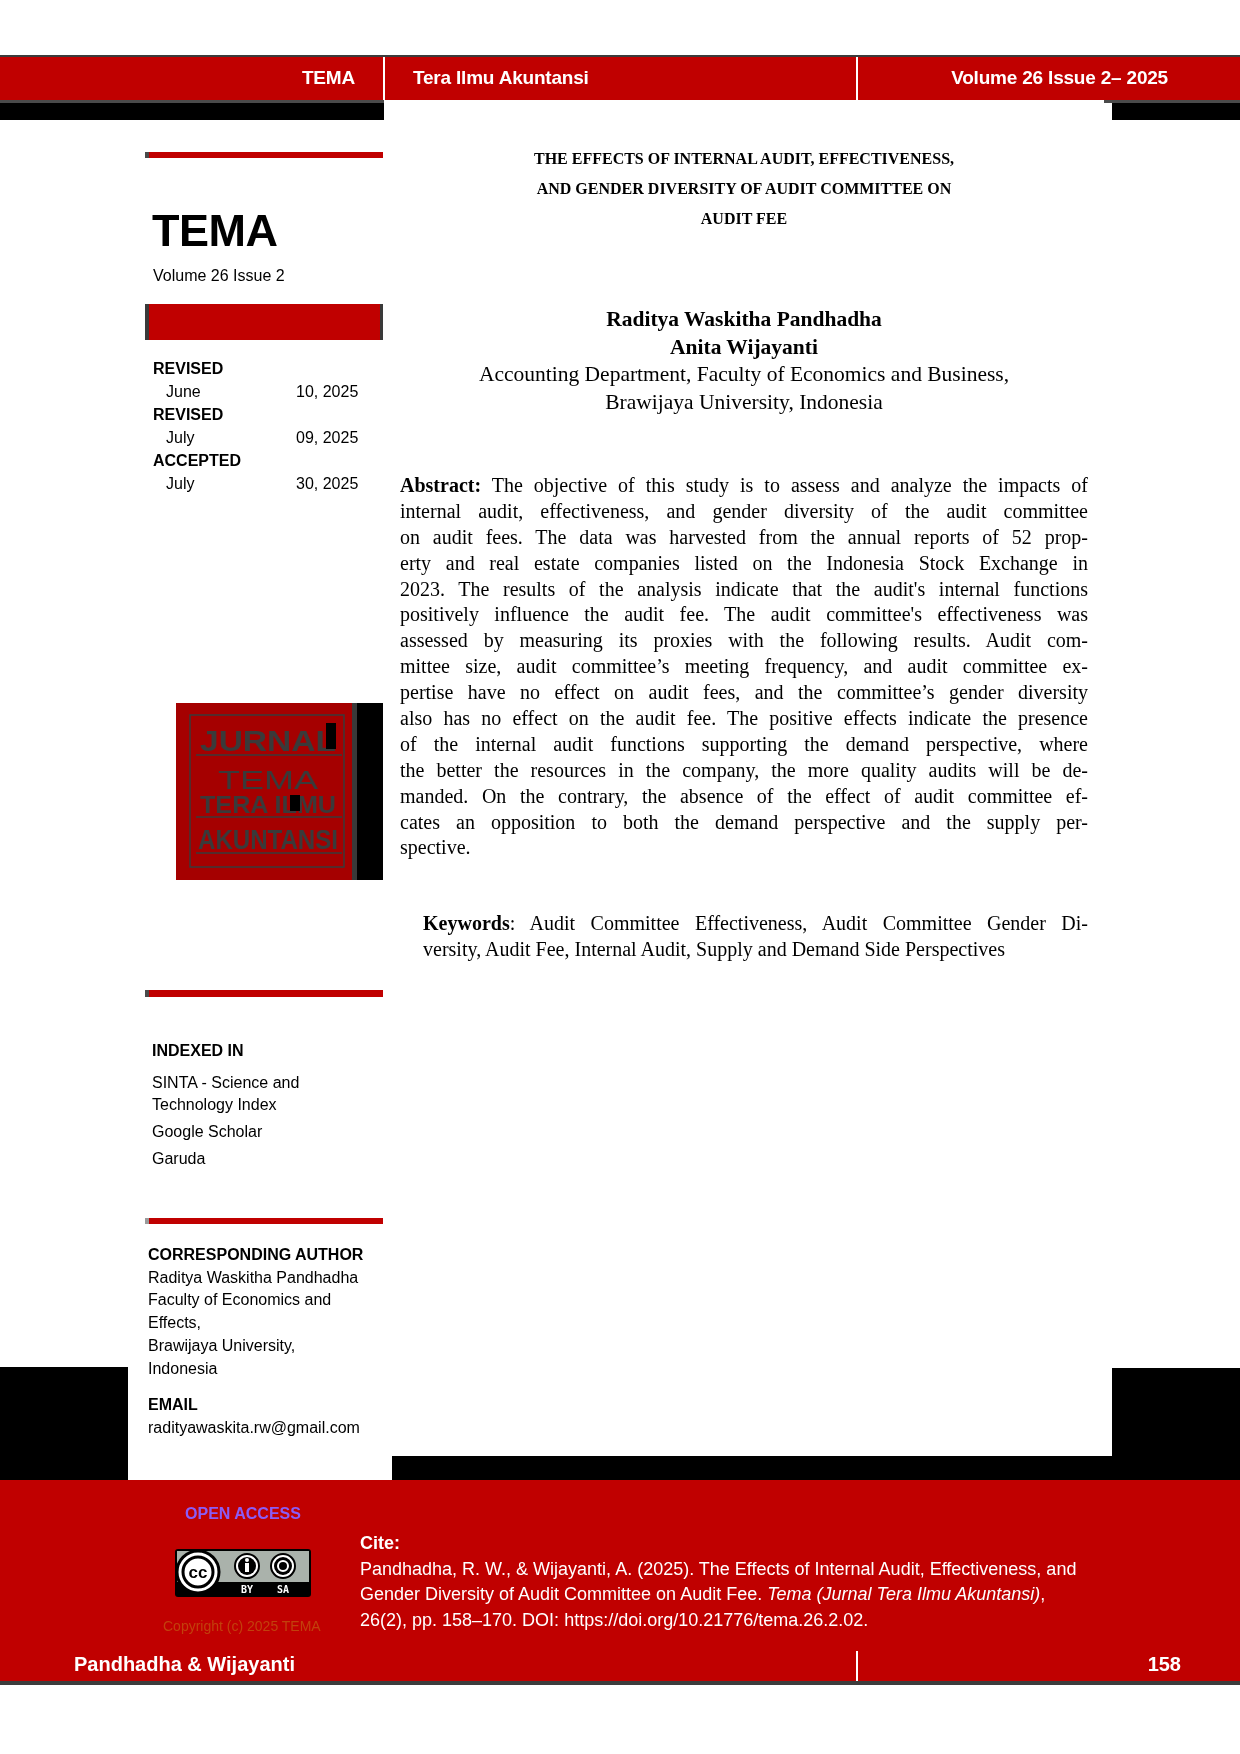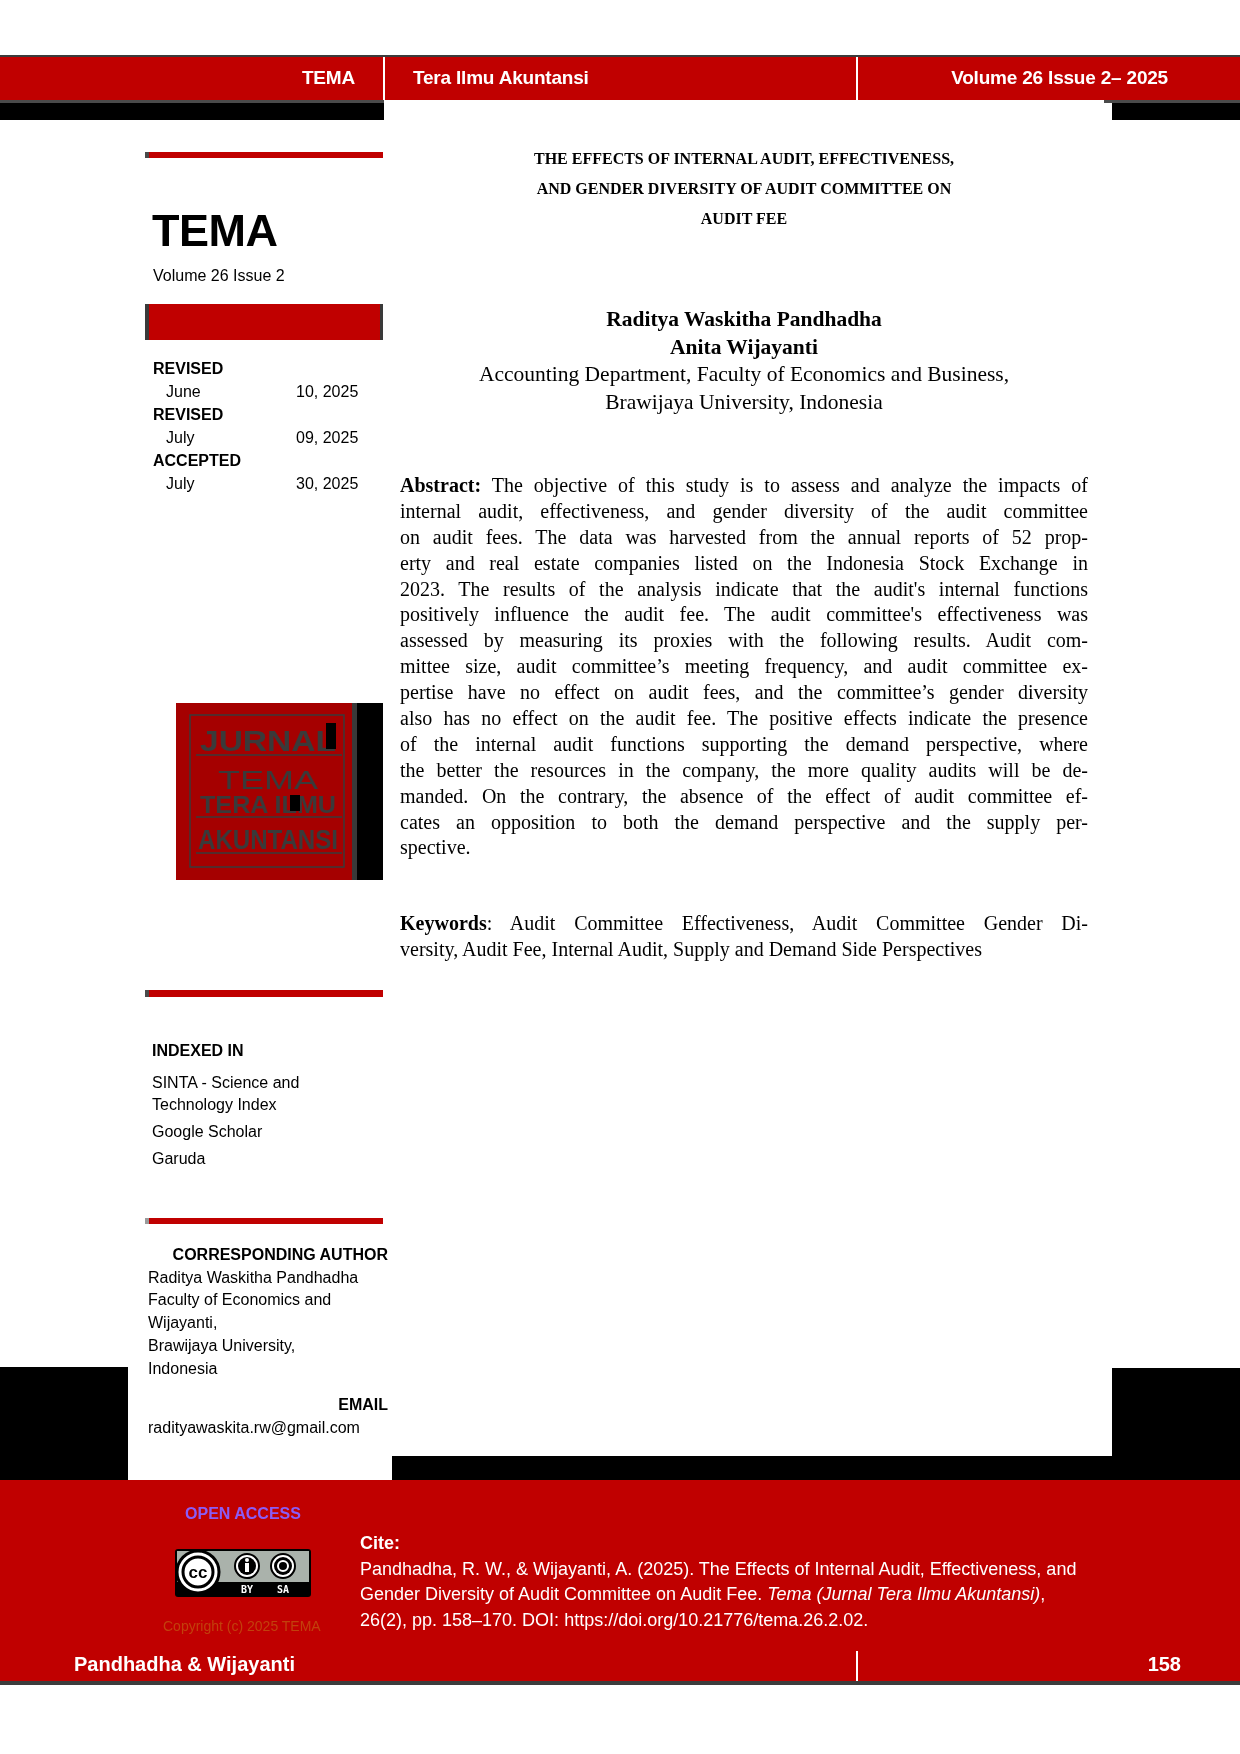--- a/index.html
+++ b/index.html
@@ -20,33 +20,33 @@
   .dates{left:153px;top:357px;width:220px;font-size:16px;}
   .dates .row{height:23px;line-height:23px;position:relative;}
   .dates .lbl{font-weight:bold;}
   .dates .mon{position:absolute;left:13px;}
   .dates .day{position:absolute;left:143px;}
   .cover{left:176px;top:703px;width:217px;height:177px;}
   .indexed{left:152px;top:1040px;width:230px;font-size:16px;line-height:22px;}
   .indexed .h{font-weight:bold;margin-bottom:10px;}
   .indexed .it{margin-bottom:5px;}
   .corr{left:148px;top:1244px;width:240px;font-size:16px;line-height:22.7px;}
-  .corr .h{font-weight:bold;text-align:right;}
+  .corr .h{font-weight:bold;}
   .corr .gap{height:14px;}
   
   .main{left:400px;width:688px;font-family:"Liberation Serif","DejaVu Serif",serif;}
   .title{top:144px;text-align:center;font-weight:bold;font-size:16px;line-height:30px;}
   .authors{top:306px;text-align:center;font-size:21.5px;line-height:27.5px;}
   .authors .b{font-weight:bold;}
   .abstract{top:473px;font-size:20px;line-height:25.9px;}
   .abstract .ln{display:block;text-align:justify;text-align-last:justify;white-space:nowrap;height:25.9px;overflow:visible;}
   .abstract .ln.last{text-align-last:left;}
   .abstract b{font-weight:bold;}
   .keywords{top:911px;font-size:20px;line-height:25.9px;}
-  .keywords .ln{display:block;text-align:justify;text-align-last:justify;white-space:nowrap;}
+  .keywords .ln{display:block;text-align:justify;text-align-last:justify;white-space:nowrap;margin-left:23px;}
   .keywords .ln.last{text-align-last:left;}
   
   .blk{background:#000;}
   .footer{left:0;top:1480px;width:1240px;height:201px;background:#c00000;}
   .footer-line{left:0;top:1681px;width:1240px;height:4px;background:#3c3c3c;}
   .oa{left:160px;top:1504px;width:166px;text-align:center;color:#8b5cf6;font-weight:bold;font-size:16px;line-height:20px;}
   .cc{left:174px;top:1548px;width:138px;height:50px;}
   .copyright{left:163px;top:1617px;color:#c2410c;font-size:14px;line-height:18px;}
   .cite{left:360px;top:1531px;width:760px;color:#fff;font-size:18px;line-height:25.5px;}
   .cite .h{font-weight:bold;}
@@ -119,21 +119,21 @@
   <div class="it">Google Scholar</div>
   <div class="it">Garuda</div>
 </div>
 
 <div class="abs sb-bar" style="left:145px;top:1218px;width:238px;height:6px;border-left-color:#9a9a9a;"></div>
 
 <div class="abs corr">
   <div class="h">CORRESPONDING AUTHOR</div>
   <div>Raditya Waskitha Pandhadha</div>
   <div>Faculty of Economics and</div>
-  <div>Wijayanti,</div>
+  <div>Effects,</div>
   <div>Brawijaya University,</div>
   <div>Indonesia</div>
   <div class="gap"></div>
   <div class="h">EMAIL</div>
   <div>radityawaskita.rw@gmail.com</div>
 </div>
 
 <div class="abs main title">
   <div>THE EFFECTS OF INTERNAL AUDIT, EFFECTIVENESS,</div>
   <div>AND GENDER DIVERSITY OF AUDIT COMMITTEE ON</div>

